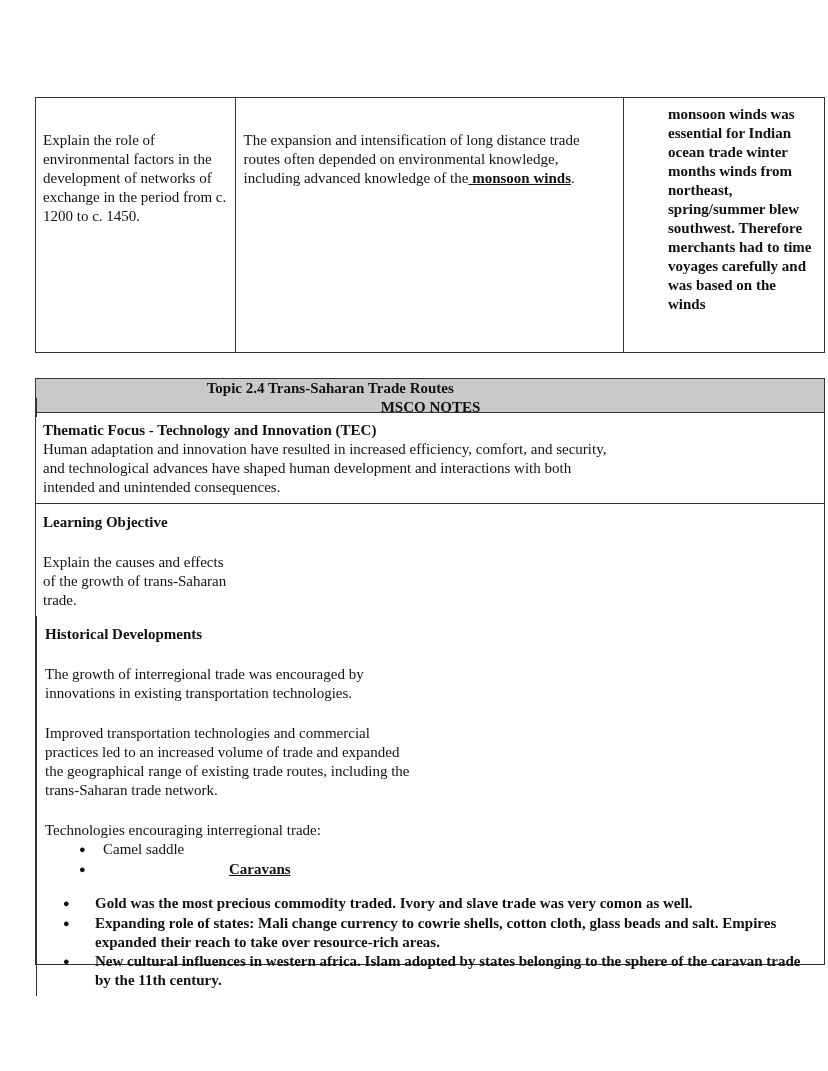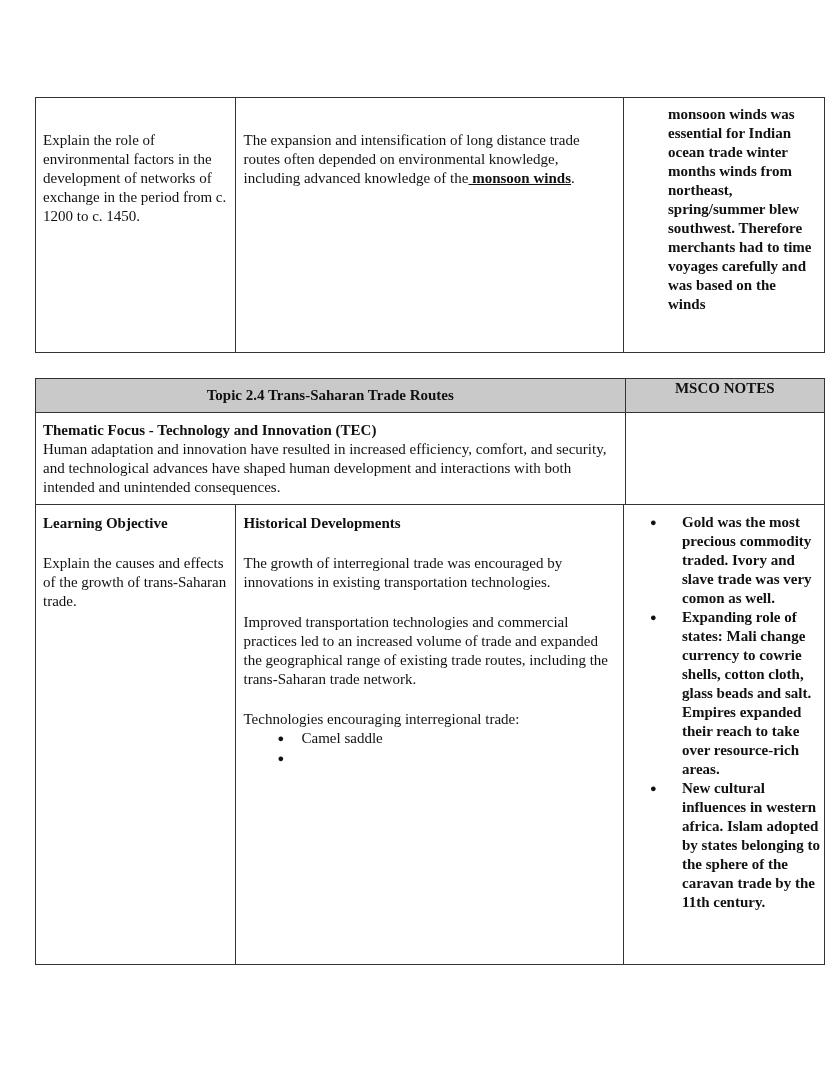--- a/index.html
+++ b/index.html
@@ -21,24 +21,24 @@
   .cell{height:100%;}
   .cell + .cell{border-left:1.5px solid var(--border);}
   
   .tbl-prev{left:35px;top:97px;width:790px;height:256px;}
   .c-obj{width:198.5px;padding:8px 6px 6px 7px;}
   .c-dev{width:388.5px;padding:8px 10px 6px 8px;}
   .c-note1{flex:1;padding:7px 8px 6px 44px;font-weight:bold;}
   .lead{margin-top:25px;}
   
   .tbl2{position:absolute;left:35px;top:378px;width:790px;height:587px;border:1.5px solid var(--border);display:flex;flex-direction:column;}
-  .row{display:flex;width:100%;}
+  .row{display:flex;width:100%;flex-direction:column;}
   .row + .row{border-top:1.5px solid var(--border);}
   .row-head{height:33px;background:var(--header-bg);font-weight:bold;}
-  .row-thematic{height:92px;align-items:flex-end;}
+  .row-thematic{height:92px;}
   .row-main{flex:1;}
   .hc-title{width:588.5px;display:flex;align-items:center;justify-content:center;}
   .hc-notes{flex:1;display:flex;justify-content:center;border-left:1.5px solid var(--border);}
   .c-thematic{width:588.5px;padding:8px 14px 6px 7px;}
   .c-thematic-empty{flex:1;border-left:1.5px solid var(--border);}
   .c-lo{width:198.5px;padding:9px 6px 6px 7px;border-left:none;}
   .c-hd{width:388.5px;padding:9px 8px 6px 8px;}
   .c-msco{flex:1;padding:8px 4px 6px 0;font-weight:bold;}
   .b{font-weight:bold;}
   .u{text-decoration:underline;text-align:center;}
@@ -101,20 +101,21 @@
         <p class="gap">The growth of interregional trade was encouraged by innovations in existing transportation technologies.</p>
         <p class="gap">Improved transportation technologies and commercial practices led to an increased volume of trade and expanded the geographical range of existing trade routes, including the trans-Saharan trade network.</p>
         <p class="gap">Technologies encouraging interregional trade:</p>
         <ul class="blist hd-list">
           <li class="brow">
             <span class="marker"><span>●</span></span>
             <span class="btext">Camel saddle</span>
           </li>
           <li class="brow">
             <span class="marker"><span>●</span></span>
+            <span class="btext b u">Caravans</span>
           </li>
         </ul>
       </div>
 
       <div class="cell c-msco">
         <ul class="blist msco-list">
           <li class="brow">
             <span class="marker"><span>●</span></span>
             <span class="btext">Gold was the most precious commodity traded. Ivory and slave trade was very comon as well.</span>
           </li>

